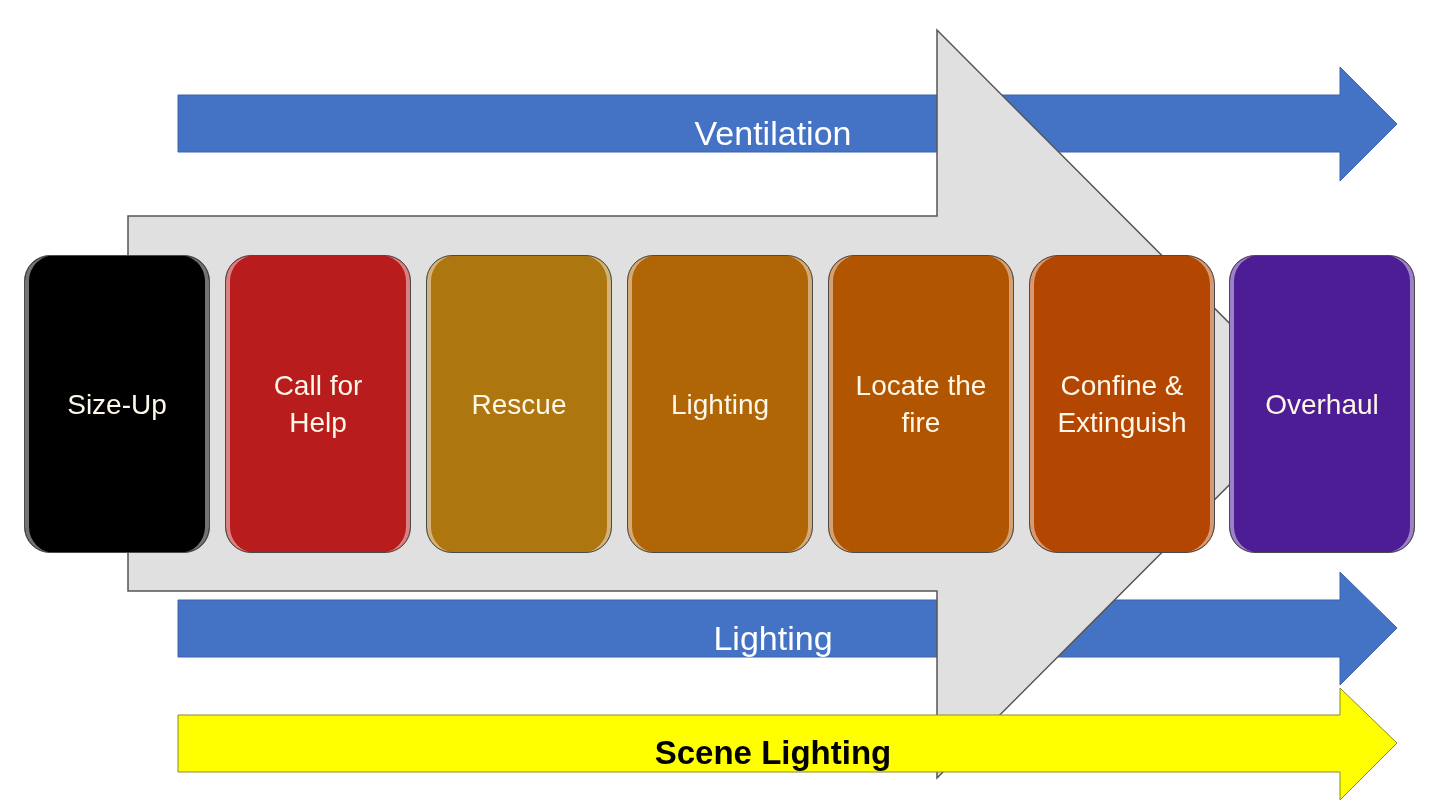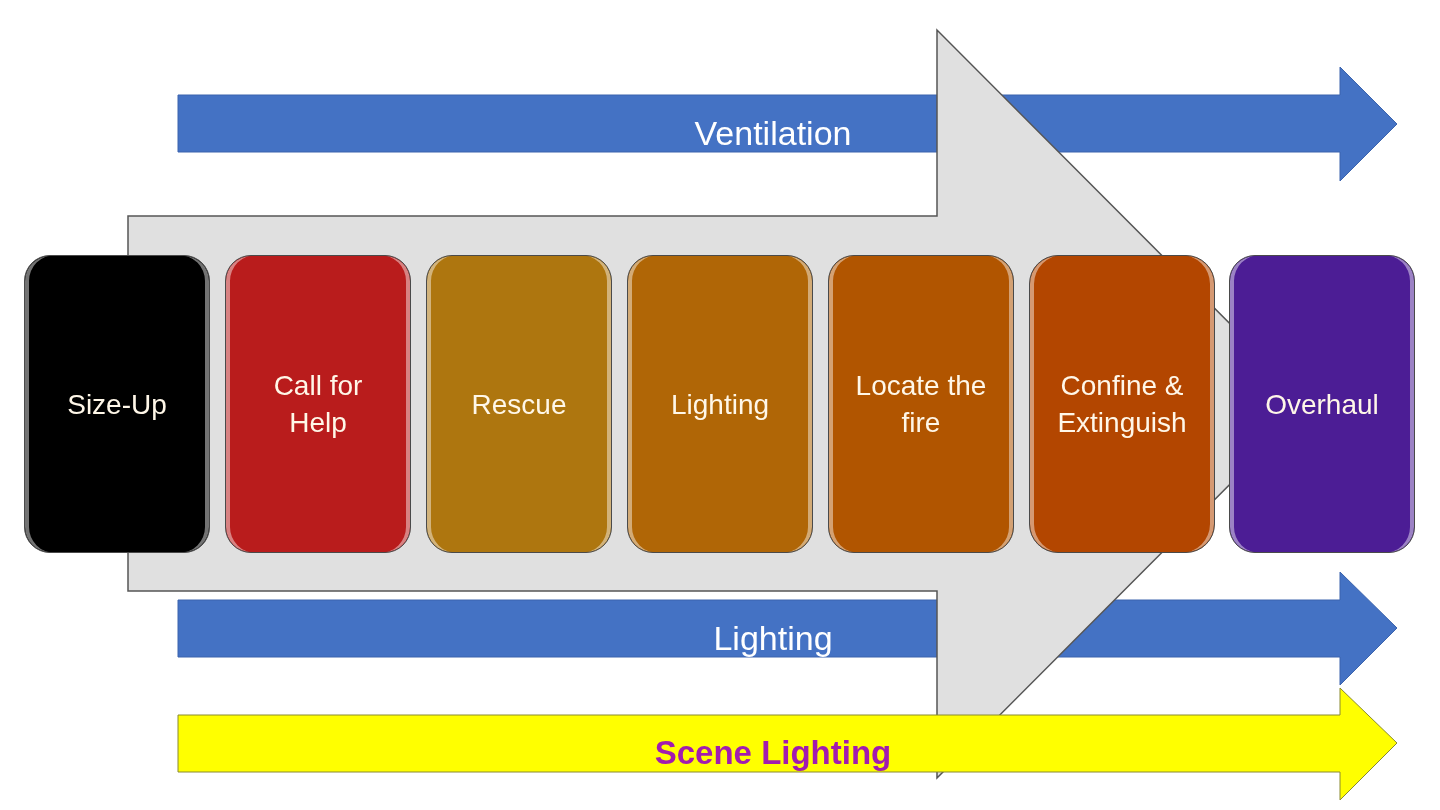--- a/index.html
+++ b/index.html
@@ -28,21 +28,21 @@
 
   <polygon points="178,715 1340,715 1340,688 1397,743 1340,800 1340,772 178,772" fill="#ffff00" stroke="#8a8a30" stroke-width="1"></polygon>
 </svg>
 
 <div class="label" style="left:178px; top:95px; width:1190px; height:57px;">
   <span>Ventilation</span>
 </div>
 <div class="label" style="left:178px; top:600px; width:1190px; height:57px;">
   <span>Lighting</span>
 </div>
-<div class="label" style="left:178px; top:715px; width:1190px; height:57px; color:#a21caf; font-weight:bold; font-size:33px;">
+<div class="label" style="left:178px; top:715px; width:1190px; height:57px; color:#000000; font-weight:bold; font-size:33px;">
   <span>Scene Lighting</span>
 </div>
 
 <div class="box" style="left:24px;  background:#000000;">
   <span class="step-text">Size-Up</span>
 </div>
 <div class="box" style="left:225px; background:#b91c1c;">
   <span class="step-text">Call for
 Help</span>
 </div>

